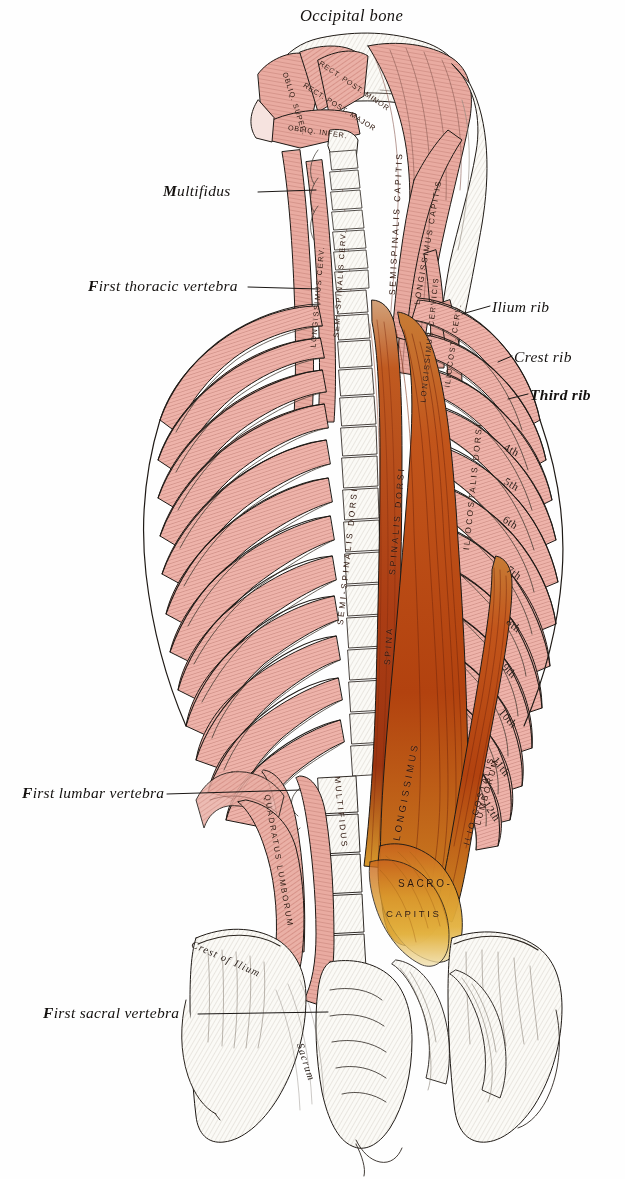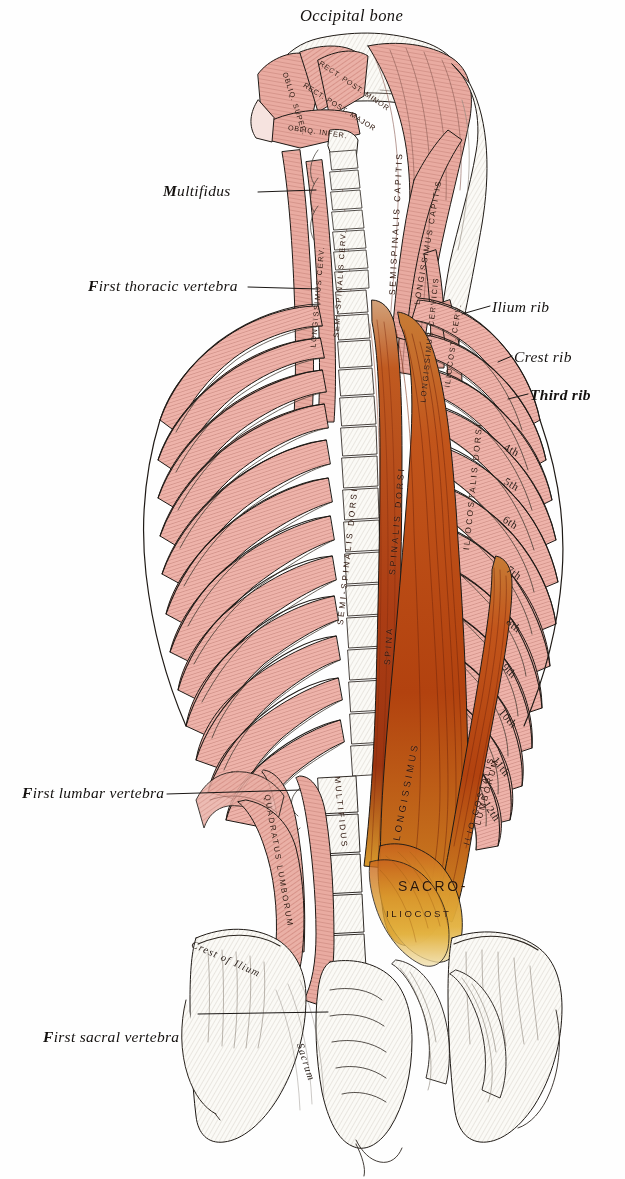--- a/index.html
+++ b/index.html
@@ -424,21 +424,21 @@
         <path d="M508 399 L528 394"></path>
       </g>
     </g>
   </svg>
 
   <div class="title" style="left:300px; top:6px;">Occipital bone</div>
 
   <div class="callout bold-first" style="left:163px;top:182px;">Multifidus</div>
   <div class="callout bold-first" style="left:88px;top:277px;">First thoracic vertebra</div>
   <div class="callout bold-first" style="left:10px;top:784px;margin-left:12px;">First lumbar vertebra</div>
-  <div class="callout bold-first" style="left:43px;top:1028px;">First sacral vertebra</div>
+  <div class="callout bold-first" style="left:43px;top:1004px;">First sacral vertebra</div>
 
   <div class="callout" style="left:492px;top:298px;">Ilium rib</div>
   <div class="callout" style="left:514px;top:348px;">Crest rib</div>
   <div class="callout" style="left:530px;top:386px;font-weight:bold;">Third rib</div>
 
   <div class="ribnum" style="left:505px;top:440px;transform:rotate(28deg);">4th</div>
   <div class="ribnum" style="left:505px;top:474px;transform:rotate(30deg);">5th</div>
   <div class="ribnum" style="left:504px;top:512px;transform:rotate(32deg);">6th</div>
   <div class="ribnum" style="left:508px;top:562px;transform:rotate(36deg);">7th</div>
   <div class="ribnum" style="left:508px;top:614px;transform:rotate(40deg);">8th</div>
@@ -462,19 +462,19 @@
   <div class="inlab dark" style="left:340px;top:620px;font-size:8.4px;letter-spacing:2.6px;transform:rotate(-84deg);">SEMI-SPINALIS DORSI</div>
   <div class="inlab onorange" style="left:392px;top:570px;font-size:8.8px;letter-spacing:2.8px;transform:rotate(-85deg);">SPINALIS DORSI</div>
   <div class="inlab dark" style="left:466px;top:545px;font-size:8.4px;letter-spacing:2.4px;transform:rotate(-84deg);">ILIOCOSTALIS DORSI</div>
   <div class="inlab onorange" style="left:396px;top:835px;font-size:9.6px;letter-spacing:3px;transform:rotate(-79deg);">LONGISSIMUS</div>
   <div class="inlab onorange" style="left:387px;top:660px;font-size:8.6px;letter-spacing:2.6px;transform:rotate(-86deg);">SPINA</div>
   <div class="inlab onorange" style="left:466px;top:840px;font-size:8.6px;letter-spacing:2.4px;transform:rotate(-74deg);">ILIO-COSTALIS</div>
   <div class="inlab onorange" style="left:477px;top:820px;font-size:8.6px;letter-spacing:2.4px;transform:rotate(-74deg);">LUMBORUM</div>
   <div class="inlab dark" style="left:267px;top:790px;font-size:8px;letter-spacing:2px;transform:rotate(80deg);">QUADRATUS LUMBORUM</div>
   <div class="inlab dark" style="left:337px;top:772px;font-size:8.2px;letter-spacing:2.4px;transform:rotate(84deg);">MULTIFIDUS</div>
 
-  <div class="inlab dark" style="left:398px;top:878px;font-size:14px;letter-spacing:2.6px;color:#2b1405;">SACRO-</div>
-  <div class="inlab dark" style="left:386px;top:908px;font-size:9.6px;letter-spacing:2.6px;color:#2b1405;">ILIOCOST</div>
+  <div class="inlab dark" style="left:398px;top:878px;font-size:10px;letter-spacing:2.6px;color:#2b1405;">SACRO-</div>
+  <div class="inlab dark" style="left:386px;top:908px;font-size:9.6px;letter-spacing:2.6px;color:#2b1405;">CAPITIS</div>
 
   <div class="inlab serifi" style="left:192px;top:938px;transform:rotate(24deg);font-size:10.5px;">Crest of Ilium</div>
   <div class="inlab serifi" style="left:300px;top:1038px;transform:rotate(72deg);font-size:10.5px;">Sacrum</div>
 
 </div>
 
 </body></html>

